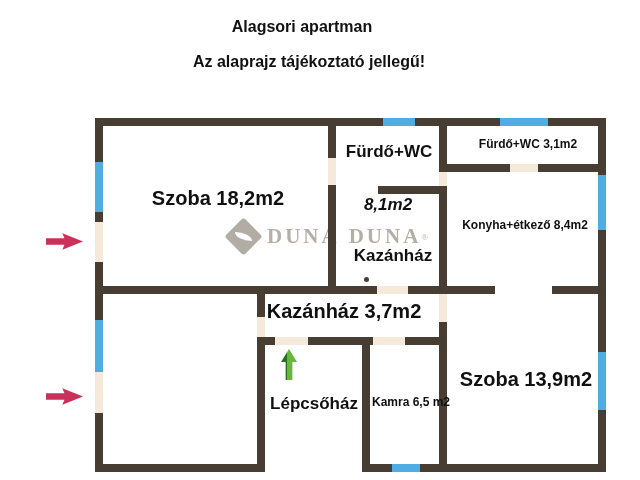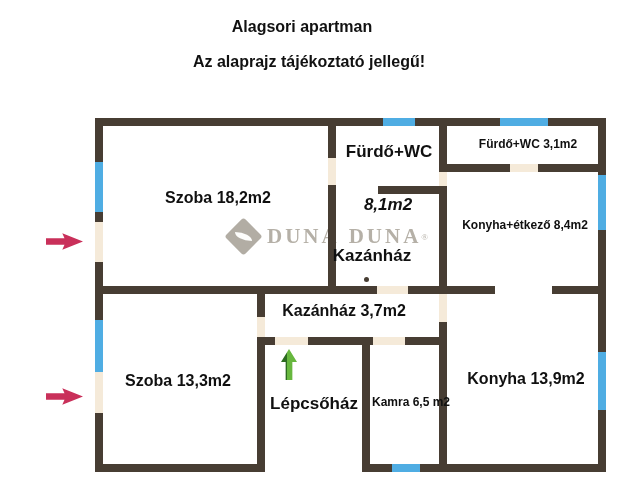--- a/index.html
+++ b/index.html
@@ -7,21 +7,21 @@
           font-family:"Liberation Sans",sans-serif;border-radius:26px;}
   
   .w   {position:absolute;background:#473d33;z-index:2;}
   .win {position:absolute;background:#4fade3;z-index:2;}
   .door{position:absolute;background:#f5ead9;z-index:2;}
   
   .ttl {position:absolute;transform:translate(-50%,-50%);font-weight:bold;color:#111;
         white-space:nowrap;font-size:16px;z-index:3;}
   .lbl {position:absolute;transform:translate(-50%,-50%);font-weight:bold;color:#101010;
         white-space:nowrap;z-index:3;}
-  .f17{font-size:17px;} .f16{font-size:16px;} .f14{font-size:12px;} .f12{font-size:12px;}
+  .f17{font-size:17px;} .f16{font-size:20px;} .f14{font-size:12px;} .f12{font-size:12px;}
   
   .wm{position:absolute;left:230px;top:223px;display:flex;align-items:center;z-index:1;
       color:#b5b0a7;font-family:"Liberation Serif",serif;}
   .wm-diamond{width:27px;height:27px;background:#b2ada4;border-radius:3px;transform:rotate(45deg);
       display:flex;align-items:center;justify-content:center;margin-right:10px;}
   .wm-leaf{width:17px;height:9px;background:#fdfdfb;border-radius:0 100% 0 100%;transform:rotate(-45deg);}
   .wm-text{font-size:21px;letter-spacing:3px;font-weight:bold;}
   .wm-sp{display:inline-block;width:9px;}
   .wm-reg{font-size:9px;vertical-align:9px;letter-spacing:0;}
   
@@ -109,26 +109,25 @@
   <div class="w" style="left:362px;top:341px;width:8px;height:131px"></div>
 
   <div class="door" style="left:439px;top:294px;width:8px;height:28px"></div>
   <div class="w" style="left:439px;top:322px;width:8px;height:150px"></div>
 
   <div class="dot"></div>
 
   <div class="lbl f16" style="left:218px;top:198px;">Szoba 18,2m2</div>
   <div class="lbl f17" style="left:389px;top:152px;text-align:center;">Fürdő+WC</div>
   <div class="lbl f17" style="left:388px;top:205px;font-style:italic;">8,1m2</div>
-  <div class="lbl f17" style="left:372px;top:256px;">Kazánház</div>
+  <div class="lbl f17" style="left:393px;top:256px;">Kazánház</div>
   <div class="lbl f14" style="left:528px;top:144px;">Fürdő+WC 3,1m2</div>
   <div class="lbl f14" style="left:521px;top:225px;padding-left:8px;">Konyha+étkező 8,4m2</div>
   <div class="lbl f16" style="left:344px;top:311px;">Kazánház 3,7m2</div>
-  <div class="lbl f16" style="left:178px;top:381px;">Szoba 13,3m2</div>
   <div class="lbl f17" style="left:314px;top:404px;">Lépcsőház</div>
   <div class="lbl f12" style="left:411px;top:402px;">Kamra 6,5 m2</div>
-  <div class="lbl f16" style="left:526px;top:379px;">Konyha 13,9m2</div>
+  <div class="lbl f16" style="left:526px;top:379px;">Szoba 13,9m2</div>
 
   <div class="arr-in" style="left:46px;top:233px;"></div>
   <div class="arr-in" style="left:46px;top:388px;"></div>
   <div class="arr-up"></div>
 
 </div>
 
 </body></html>

